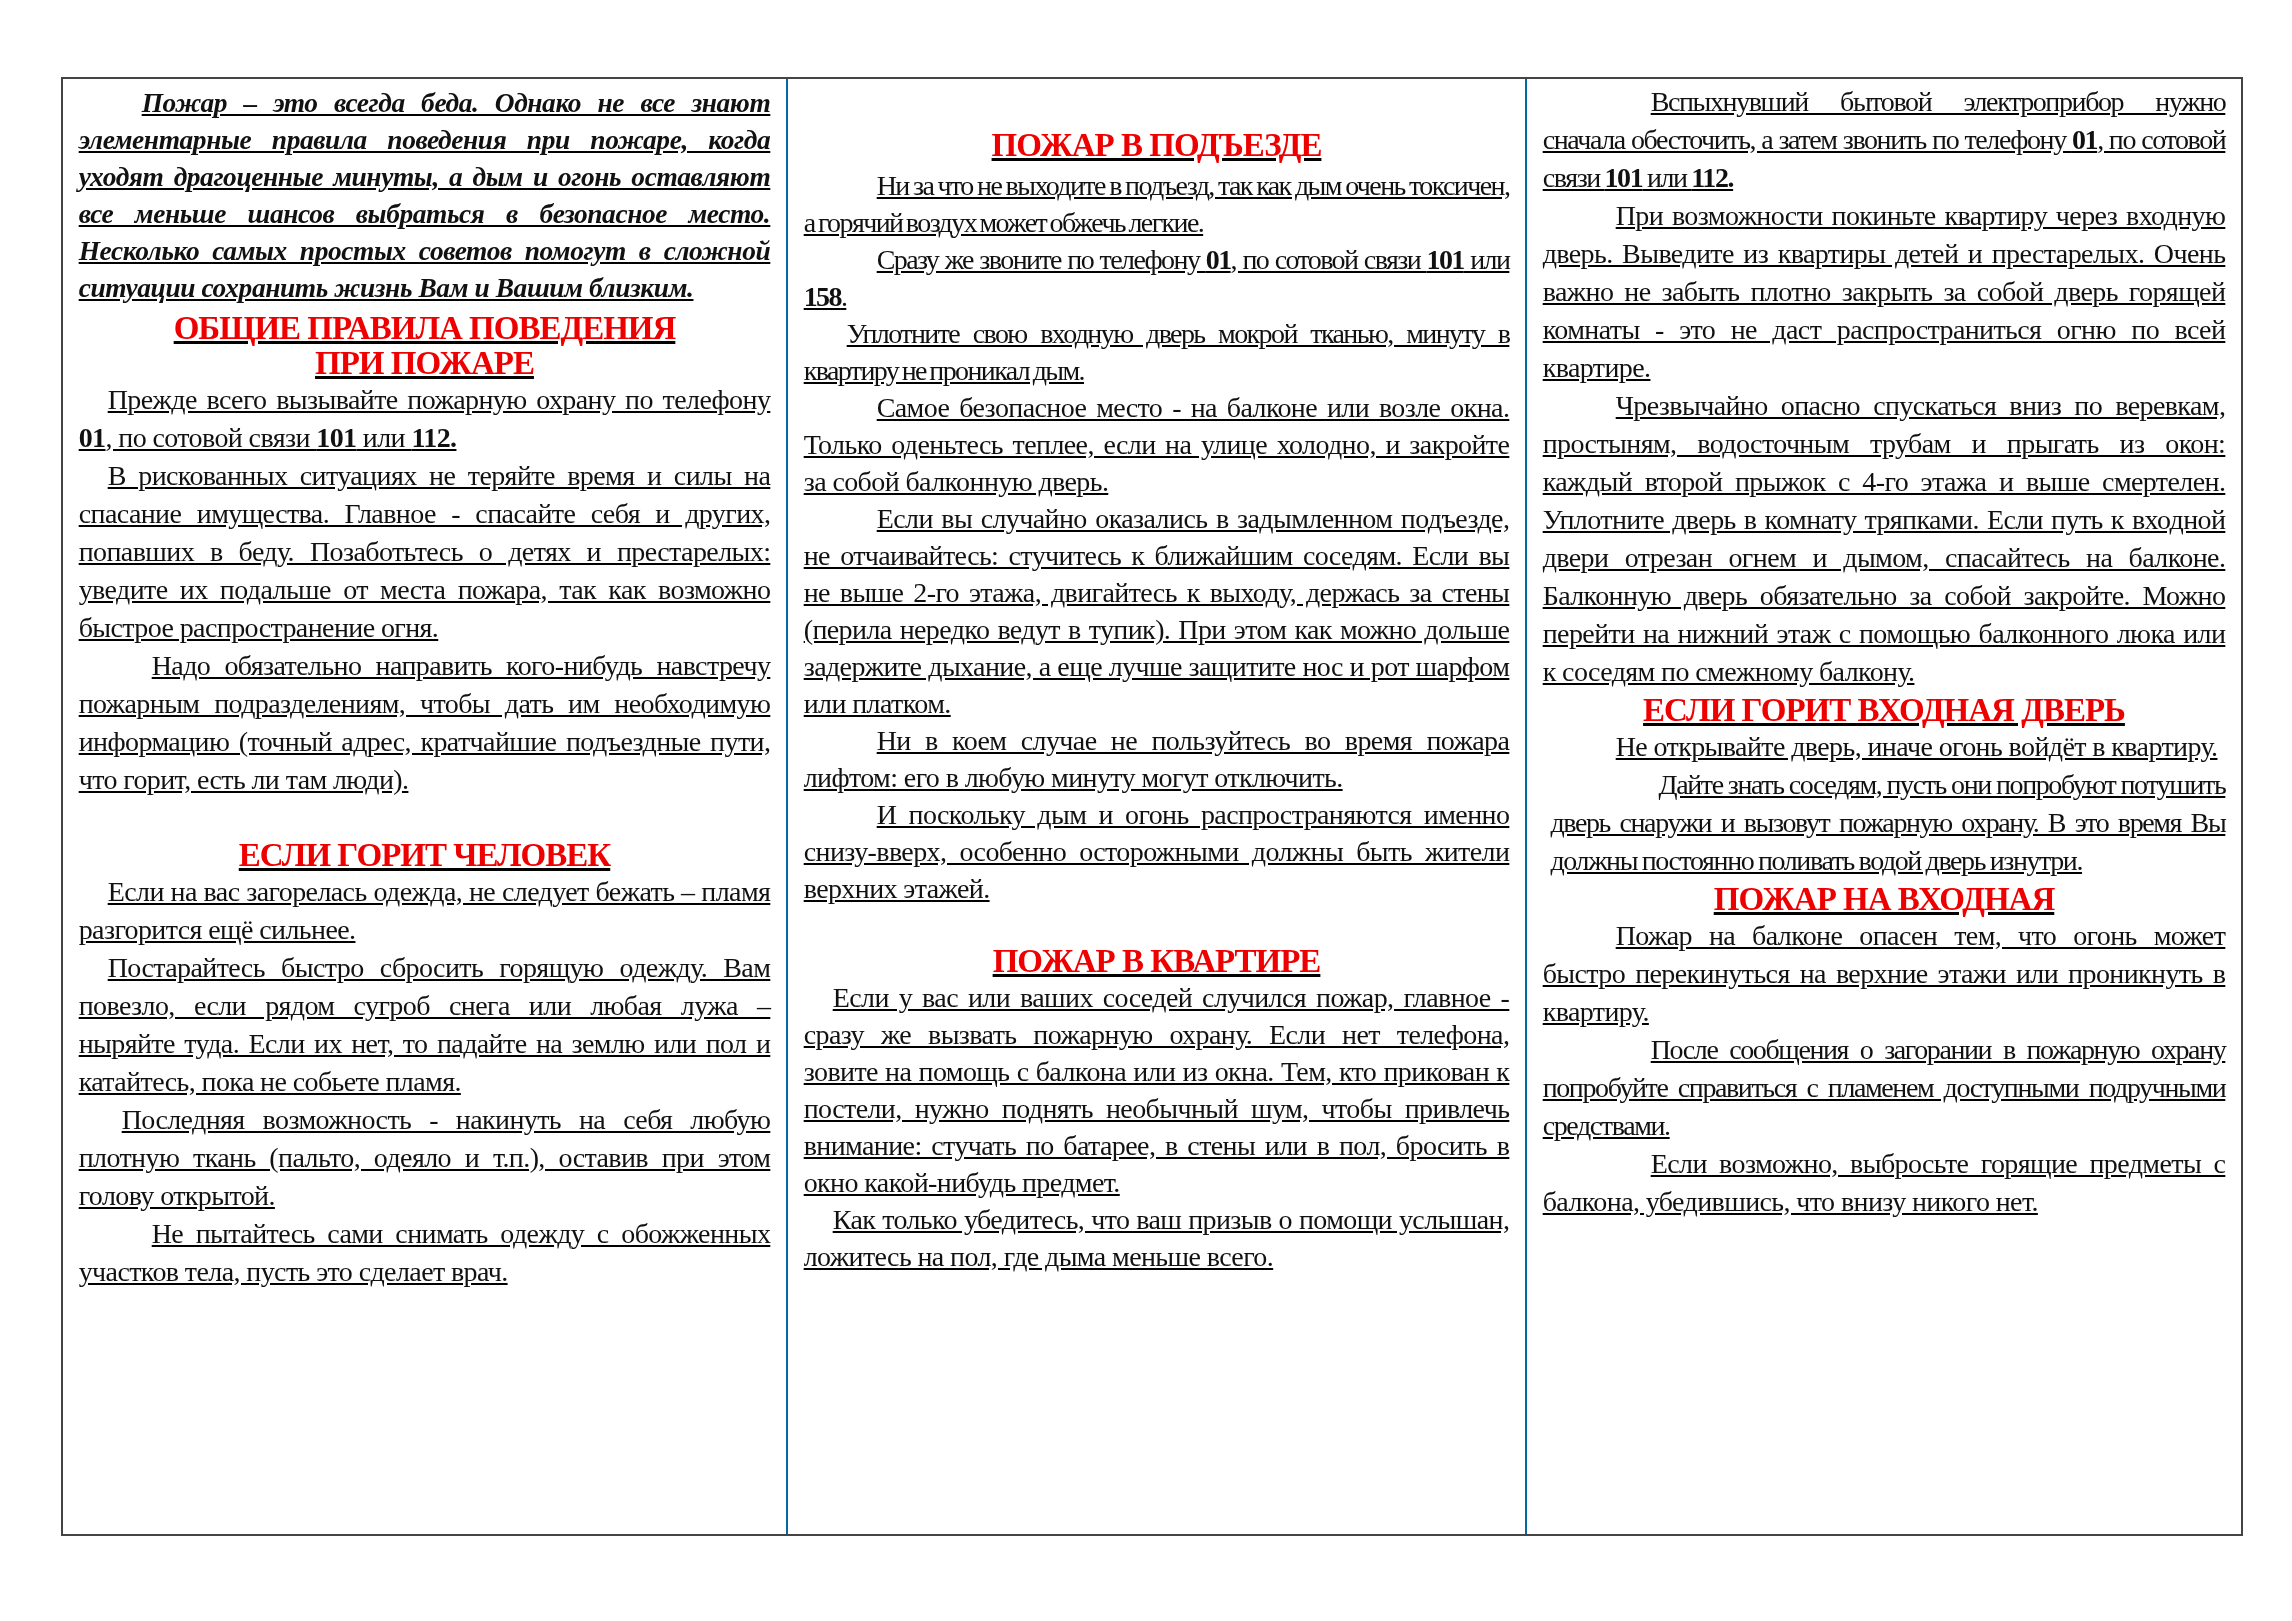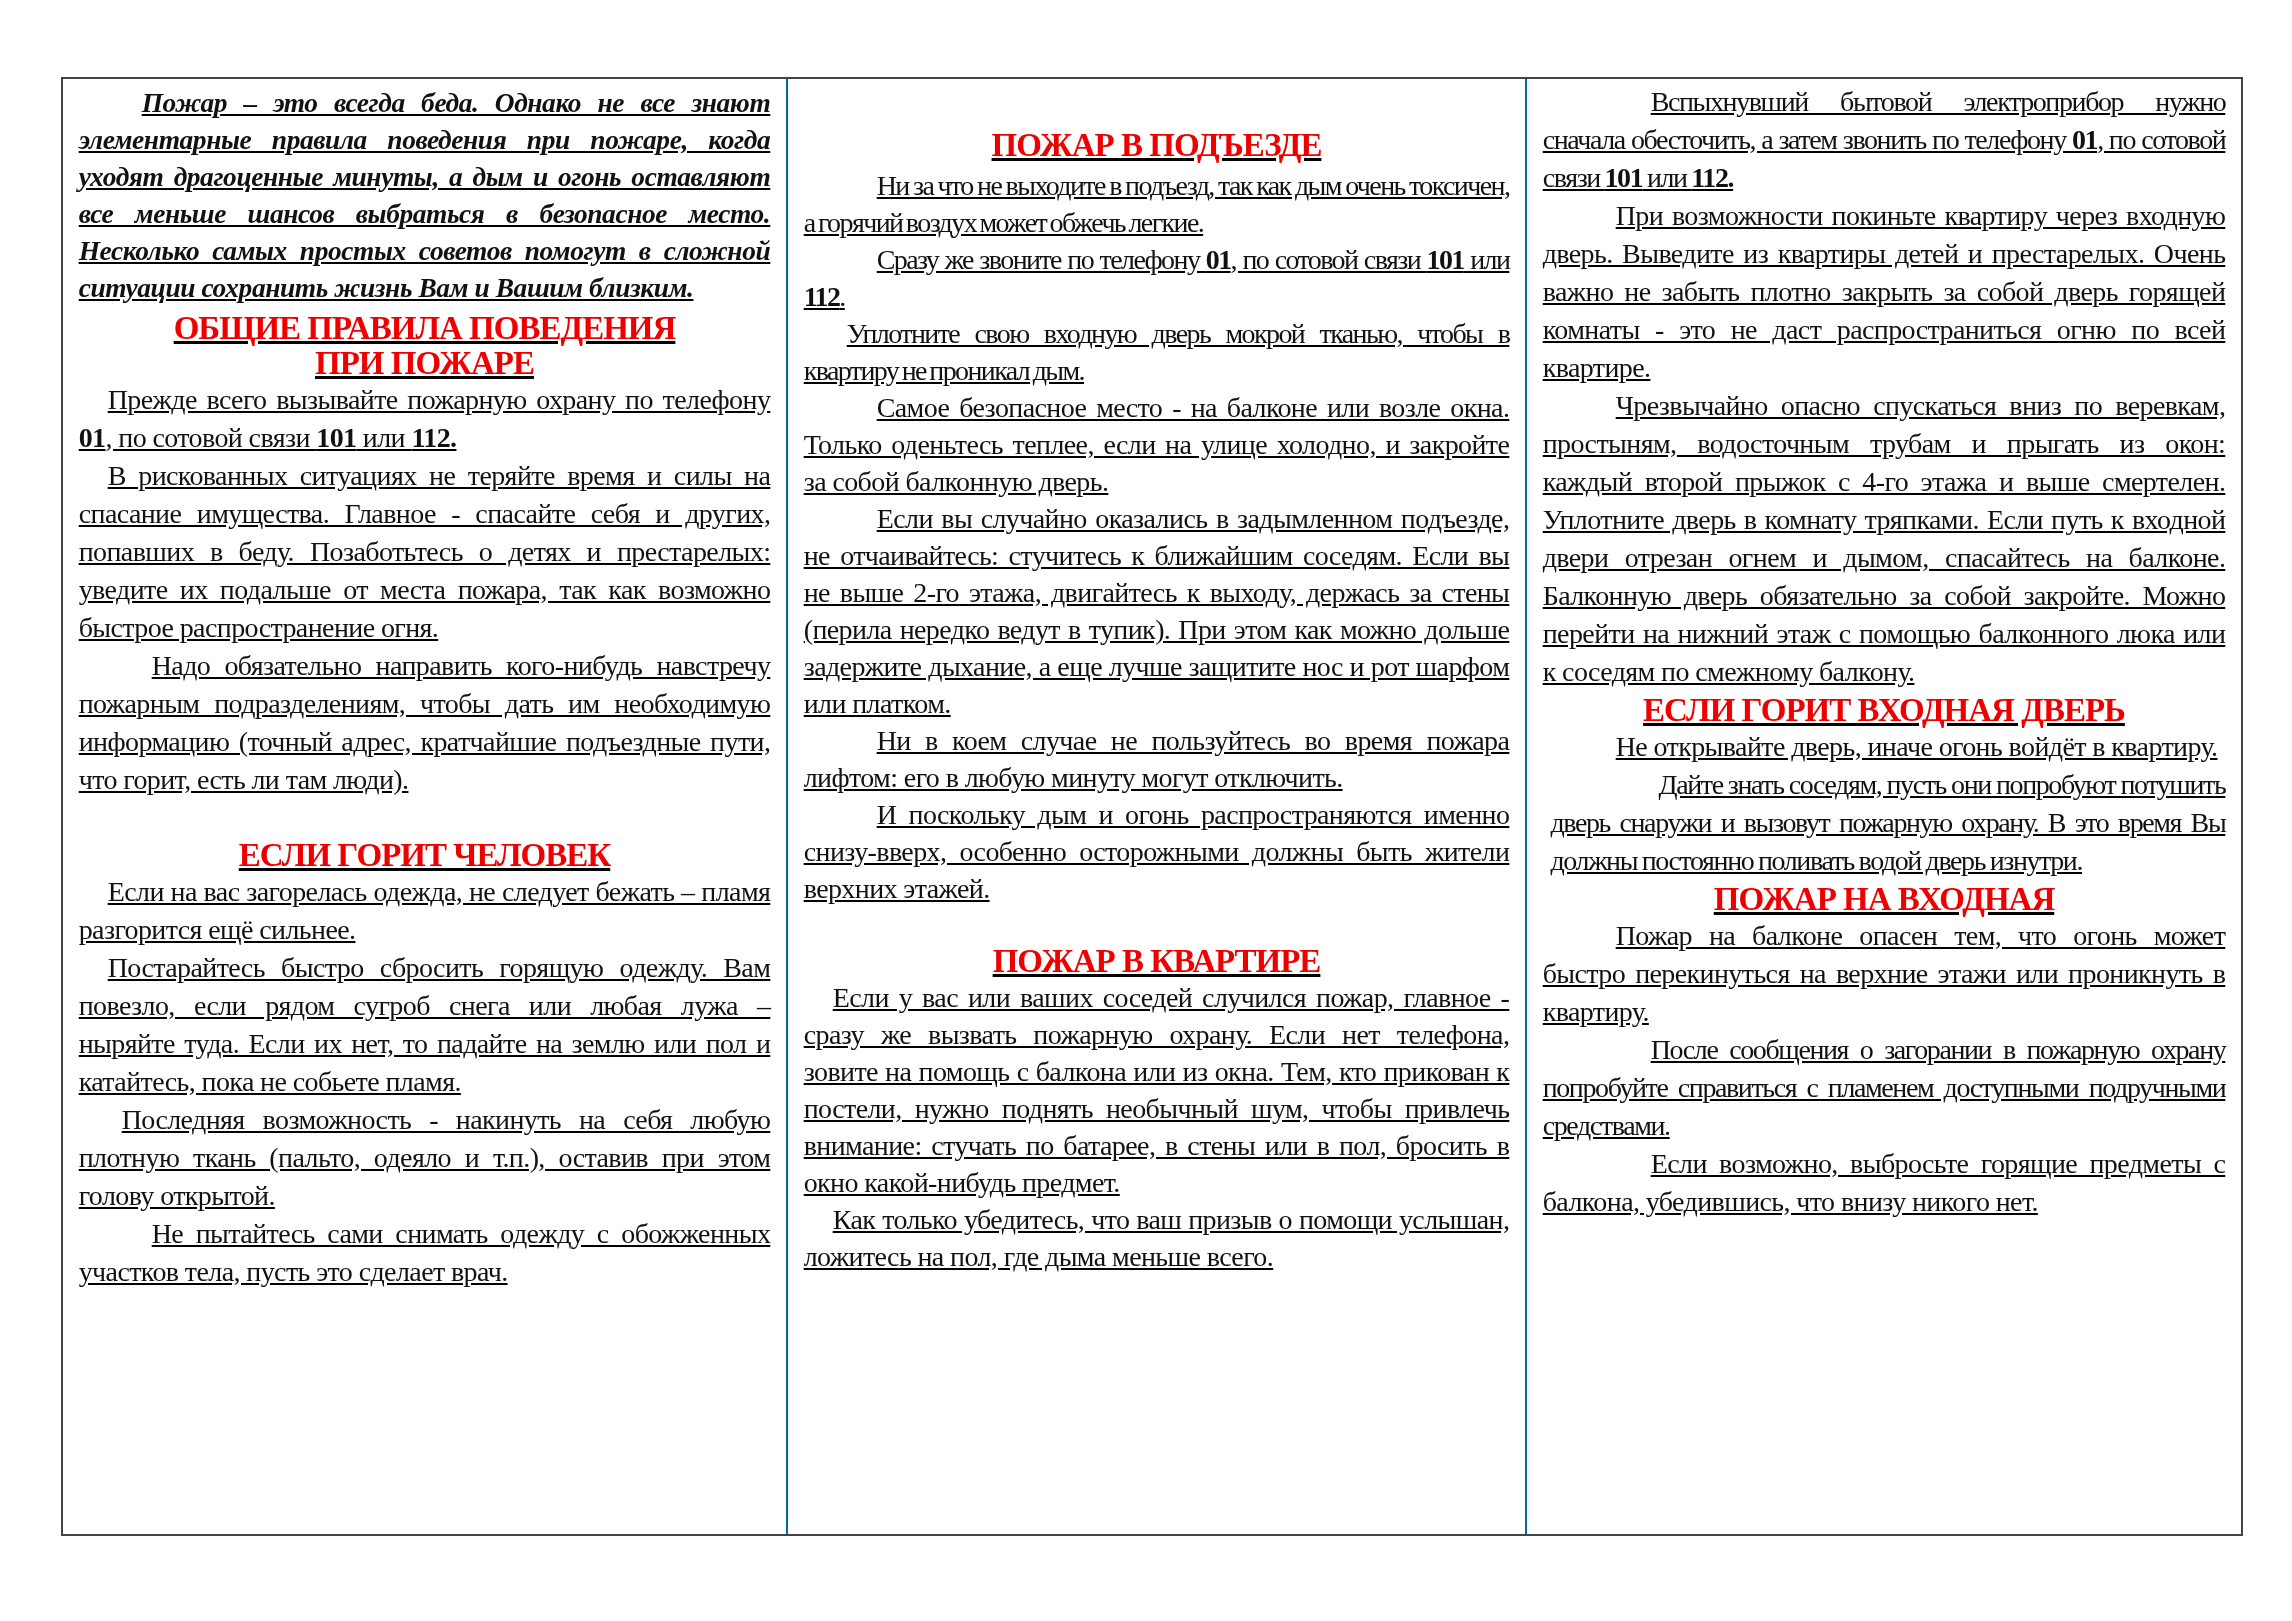--- a/index.html
+++ b/index.html
@@ -77,22 +77,22 @@
     <h2 class="h h-person">ЕСЛИ ГОРИТ ЧЕЛОВЕК</h2>
     <p class="p i-sm"><span>Если на вас загорелась одежда, не следует бежать – пламя разгорится ещё сильнее.</span></p>
     <p class="p i-sm"><span>Постарайтесь быстро сбросить горящую одежду. Вам повезло, если рядом сугроб снега или любая лужа – ныряйте туда. Если их нет, то падайте на землю или пол и катайтесь, пока не собьете пламя.</span></p>
     <p class="p"><span>Последняя возможность - накинуть на себя любую плотную ткань (пальто, одеяло и т.п.), оставив при этом голову открытой.</span></p>
     <p class="p i-med"><span>Не пытайтесь сами снимать одежду с обожженных участков тела, пусть это сделает врач.</span></p>
   </div>
 
   <div class="col col-2">
     <h2 class="h h-entrance">ПОЖАР В ПОДЪЕЗДЕ</h2>
     <p class="p i-med tight"><span>Ни за что не выходите в подъезд, так как дым очень токсичен, а горячий воздух может обжечь легкие.</span></p>
-    <p class="p i-med tight"><span>Сразу же звоните по телефону </span><b>01</b><span>, по сотовой связи </span><b>101</b><span> или </span><b>112</b><span>.</span></p>
-    <p class="p tight"><span>Уплотните свою входную дверь мокрой тканью, чтобы в квартиру не проникал дым.</span></p>
+    <p class="p i-med tight"><span>Сразу же звоните по телефону </span><b>01</b><span>, по сотовой связи </span><b>101</b><span> или </span><b>158</b><span>.</span></p>
+    <p class="p tight"><span>Уплотните свою входную дверь мокрой тканью, минуту в квартиру не проникал дым.</span></p>
     <p class="p i-med"><span>Самое безопасное место - на балконе или возле окна. Только оденьтесь теплее, если на улице холодно, и закройте за собой балконную дверь.</span></p>
     <p class="p i-med"><span>Если вы случайно оказались в задымленном подъезде, не отчаивайтесь: стучитесь к ближайшим соседям. Если вы не выше 2-го этажа, двигайтесь к выходу, держась за стены (перила нередко ведут в тупик). При этом как можно дольше задержите дыхание, а еще лучше защитите нос и рот шарфом или платком.</span></p>
     <p class="p i-med"><span>Ни в коем случае не пользуйтесь во время пожара лифтом: его в любую минуту могут отключить.</span></p>
     <p class="p i-med"><span>И поскольку дым и огонь распространяются именно снизу-вверх, особенно осторожными должны быть жители верхних этажей.</span></p>
 
     <h2 class="h h-flat">ПОЖАР В КВАРТИРЕ</h2>
     <p class="p i-sm"><span>Если у вас или ваших соседей случился пожар, главное - сразу же вызвать пожарную охрану. Если нет телефона, зовите на помощь с балкона или из окна. Тем, кто прикован к постели, нужно поднять необычный шум, чтобы привлечь внимание: стучать по батарее, в стены или в пол, бросить в окно какой-нибудь предмет.</span></p>
     <p class="p i-sm"><span>Как только убедитесь, что ваш призыв о помощи услышан, ложитесь на пол, где дыма меньше всего.</span></p>
   </div>
 

